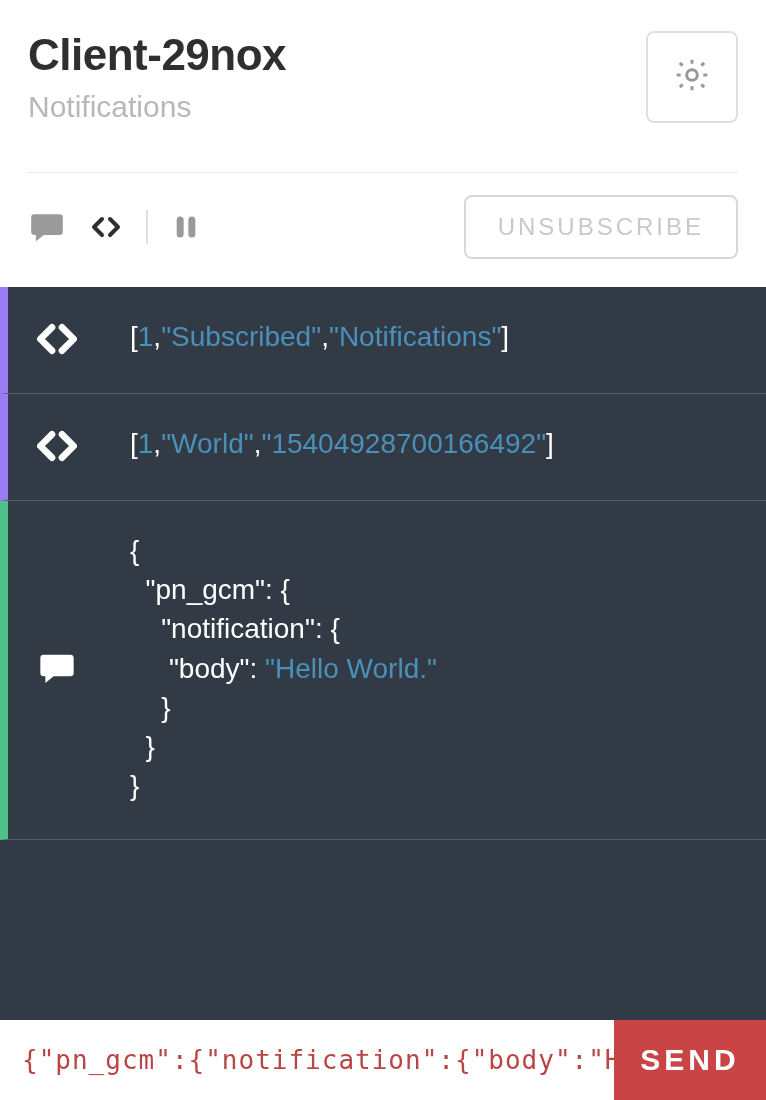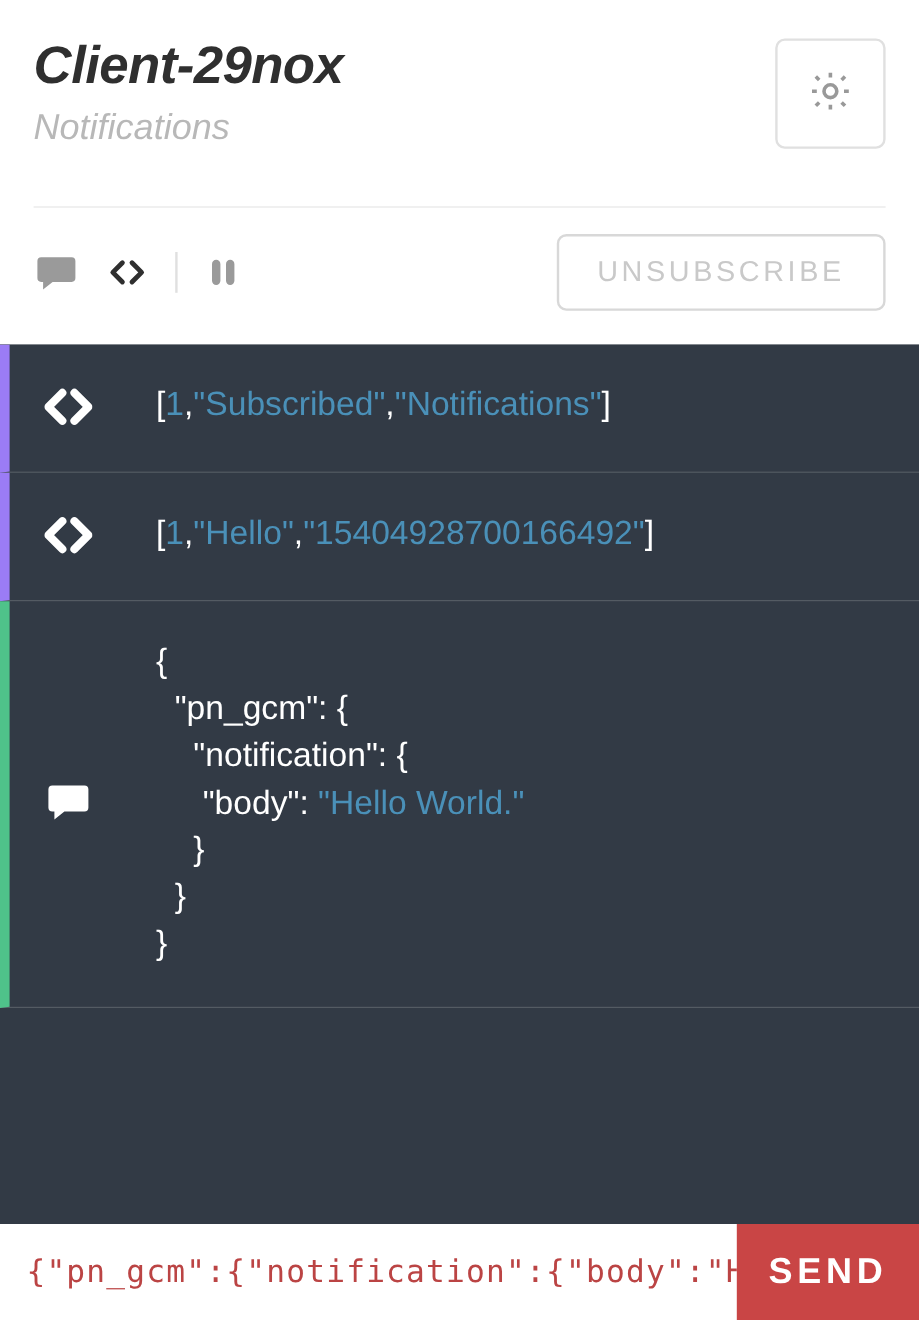--- a/index.html
+++ b/index.html
@@ -1,21 +1,21 @@
 <!DOCTYPE html>
 <html><head>
 <meta charset="utf-8">
 <style>
   * { margin: 0; padding: 0; box-sizing: border-box; }
   html, body { width: 766px; height: 1100px; font-family: -apple-system, BlinkMacSystemFont, "Segoe UI", Helvetica, Arial, sans-serif; background: #fff; overflow: hidden; }
   .container { display: flex; flex-direction: column; height: 100%; }
 
   
   .header { padding: 30px 28px 18px 28px; }
-  .header-top { display: flex; justify-content: space-between; align-items: flex-end; font-style: italic; }
+  .header-top { display: flex; justify-content: space-between; align-items: center; }
   .title-block { display: flex; flex-direction: column; gap: 10px; }
   .client-title { font-size: 44px; font-weight: 700; color: #2f2f2f; letter-spacing: -0.5px; }
   .subtitle { font-size: 30px; font-weight: 400; color: #b8b8b8; }
   .gear-btn { width: 92px; height: 92px; border: 2px solid #e0e0e0; border-radius: 8px; background: #fff; display: flex; align-items: center; justify-content: center; cursor: pointer; }
   .gear-btn svg { width: 40px; height: 40px; }
   .gear-btn svg path, .gear-btn svg circle { fill: none; stroke: #999; stroke-width: 1.8; }
 
   .divider { height: 1px; background: #e6e6e6; margin: 30px 28px 0 28px; }
 
   
@@ -112,21 +112,21 @@
       <div class="msg-body"><span class="tok-bracket">[</span><span class="tok-num">1</span><span class="tok-bracket">,</span><span class="tok-str">"<span>Subscribed</span>"</span><span class="tok-bracket">,</span><span class="tok-str">"<span>Notifications</span>"</span><span class="tok-bracket">]</span></div>
     </div>
 
     <div class="msg-row purple">
       <span class="msg-icon code">
         <svg viewBox="0 0 24 24">
             <polyline points="9 5 2 12 9 19"></polyline>
             <polyline points="15 5 22 12 15 19"></polyline>
           </svg>
       </span>
-      <div class="msg-body"><span class="tok-bracket">[</span><span class="tok-num">1</span><span class="tok-bracket">,</span><span class="tok-str">"<span>Hello</span>"</span><span class="tok-bracket">,</span><span class="tok-str">"<span>15404928700166492</span>"</span><span class="tok-bracket">]</span></div>
+      <div class="msg-body"><span class="tok-bracket">[</span><span class="tok-num">1</span><span class="tok-bracket">,</span><span class="tok-str">"<span>World</span>"</span><span class="tok-bracket">,</span><span class="tok-str">"<span>15404928700166492</span>"</span><span class="tok-bracket">]</span></div>
     </div>
 
     <div class="msg-row green">
       <span class="msg-icon chat">
         <svg viewBox="0 0 24 24">
             <path d="M4 4h16a2 2 0 0 1 2 2v9a2 2 0 0 1-2 2H10l-5 4v-4H4a2 2 0 0 1-2-2V6a2 2 0 0 1 2-2z"></path>
           </svg>
       </span>
       <div class="msg-body"><span class="tok-punc">{</span>
   <span class="tok-key">"pn_gcm"</span><span class="tok-punc">: {</span>

